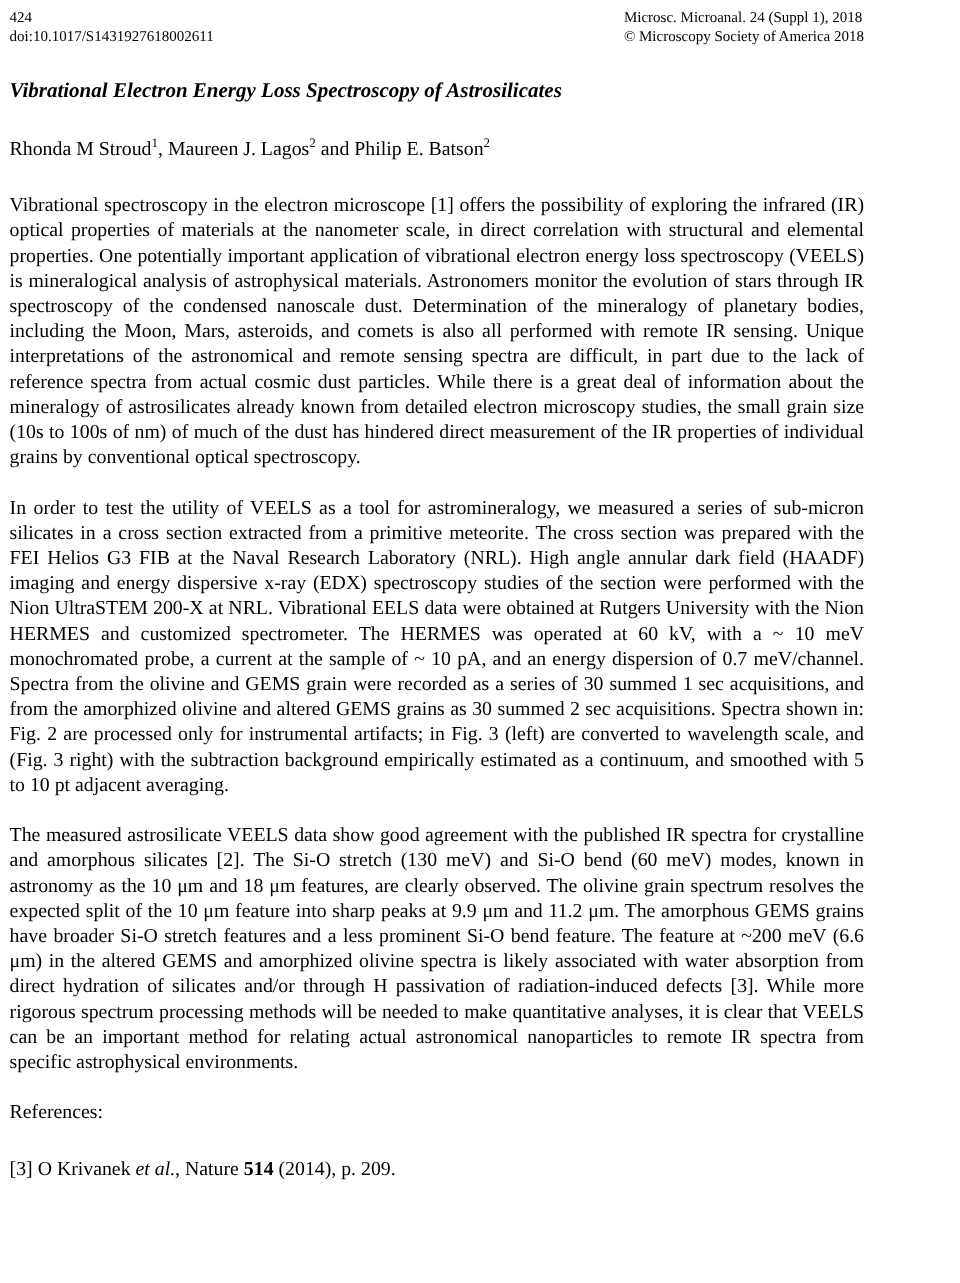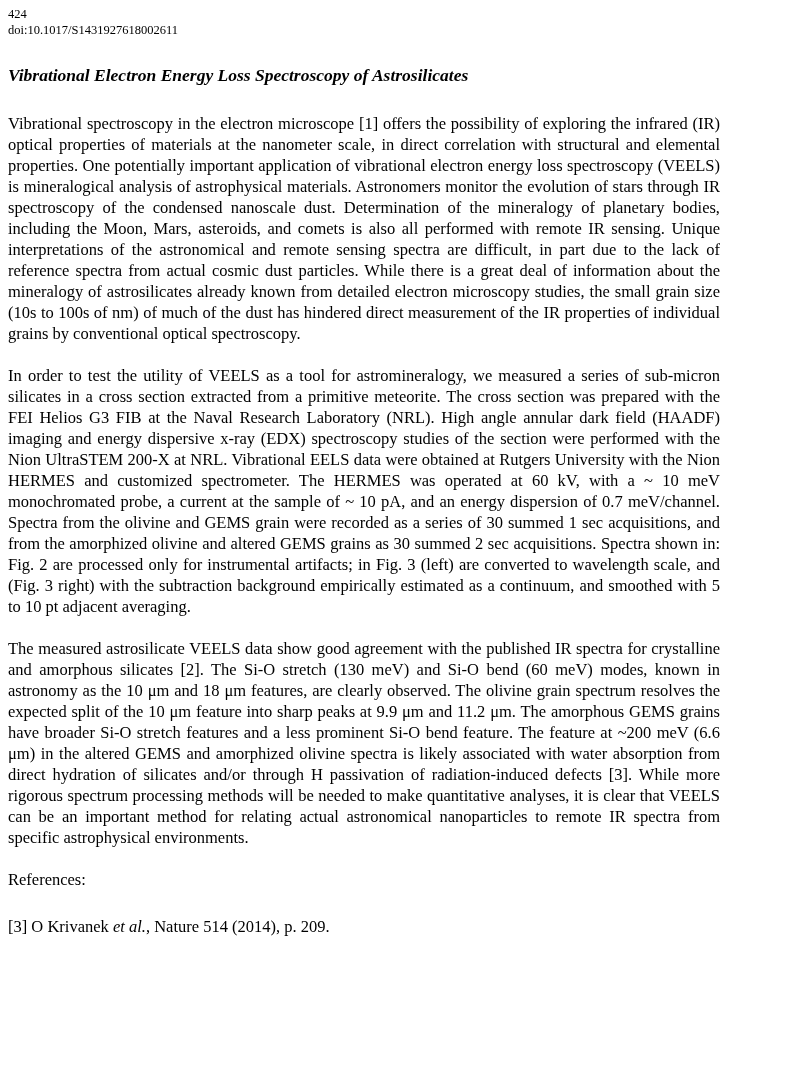--- a/index.html
+++ b/index.html
@@ -55,36 +55,41 @@
     margin-bottom: 24px;
   }
   .body-paragraph {
     text-align: justify;
     margin-bottom: 21px;
   }
   .references-heading {
     margin-bottom: 26px;
   }
   .reference-line em { }
-  .reference-line strong { font-weight: normal; }
+  .reference-line strong { font-weight: bold; }
 </style>
 </head>
 <body>
 
 <div class="page">
 
   <div class="journal-header">
     <div class="col">
       <div>424</div>
       <div>doi:10.1017/S1431927618002611</div>
     </div>
+    <div class="col">
+      <div>Microsc. Microanal. 24 (Suppl 1), 2018</div>
+      <div>© Microscopy Society of America 2018</div>
+    </div>
   </div>
 
   <h1 class="article-title">Vibrational Electron Energy Loss Spectroscopy of Astrosilicates</h1>
 
+  <p class="authors-line"><span>Rhonda M Stroud</span><sup>1</sup><span>, Maureen J. Lagos</span><sup>2</sup><span> and Philip E. Batson</span><sup>2</sup></p>
 
 
   <p class="body-paragraph">Vibrational spectroscopy in the electron microscope [1] offers the possibility of exploring the infrared (IR) optical properties of materials at the nanometer scale, in direct correlation with structural and elemental properties. One potentially important application of vibrational electron energy loss spectroscopy (VEELS) is mineralogical analysis of astrophysical materials. Astronomers monitor the evolution of stars through IR spectroscopy of the condensed nanoscale dust. Determination of the mineralogy of planetary bodies, including the Moon, Mars, asteroids, and comets is also all performed with remote IR sensing. Unique interpretations of the astronomical and remote sensing spectra are difficult, in part due to the lack of reference spectra from actual cosmic dust particles. While there is a great deal of information about the mineralogy of astrosilicates already known from detailed electron microscopy studies, the small grain size (10s to 100s of nm) of much of the dust has hindered direct measurement of the IR properties of individual grains by conventional optical spectroscopy.</p>
 
   <p class="body-paragraph">In order to test the utility of VEELS as a tool for astromineralogy, we measured a series of sub-micron silicates in a cross section extracted from a primitive meteorite. The cross section was prepared with the FEI Helios G3 FIB at the Naval Research Laboratory (NRL). High angle annular dark field (HAADF) imaging and energy dispersive x-ray (EDX) spectroscopy studies of the section were performed with the Nion UltraSTEM 200-X at NRL. Vibrational EELS data were obtained at Rutgers University with the Nion HERMES and customized spectrometer. The HERMES was operated at 60 kV, with a ~ 10 meV monochromated probe, a current at the sample of ~ 10 pA, and an energy dispersion of 0.7 meV/channel. Spectra from the olivine and GEMS grain were recorded as a series of 30 summed 1 sec acquisitions, and from the amorphized olivine and altered GEMS grains as 30 summed 2 sec acquisitions. Spectra shown in: Fig. 2 are processed only for instrumental artifacts; in Fig. 3 (left) are converted to wavelength scale, and (Fig. 3 right) with the subtraction background empirically estimated as a continuum, and smoothed with 5 to 10 pt adjacent averaging.</p>
 
   <p class="body-paragraph">The measured astrosilicate VEELS data show good agreement with the published IR spectra for crystalline and amorphous silicates [2]. The Si-O stretch (130 meV) and Si-O bend (60 meV) modes, known in astronomy as the 10 μm and 18 μm features, are clearly observed. The olivine grain spectrum resolves the expected split of the 10 μm feature into sharp peaks at 9.9 μm and 11.2 μm.  The amorphous GEMS grains have broader Si-O stretch features and a less prominent Si-O bend feature. The feature at ~200 meV (6.6 μm) in the altered GEMS and amorphized olivine spectra is likely associated with water absorption from direct hydration of silicates and/or through H passivation of radiation-induced defects [3]. While more rigorous spectrum processing methods will be needed to make quantitative analyses, it is clear that VEELS can be an important method for relating actual astronomical nanoparticles to remote IR spectra from specific astrophysical environments.</p>
 
   <p class="references-heading">References:</p>
 

